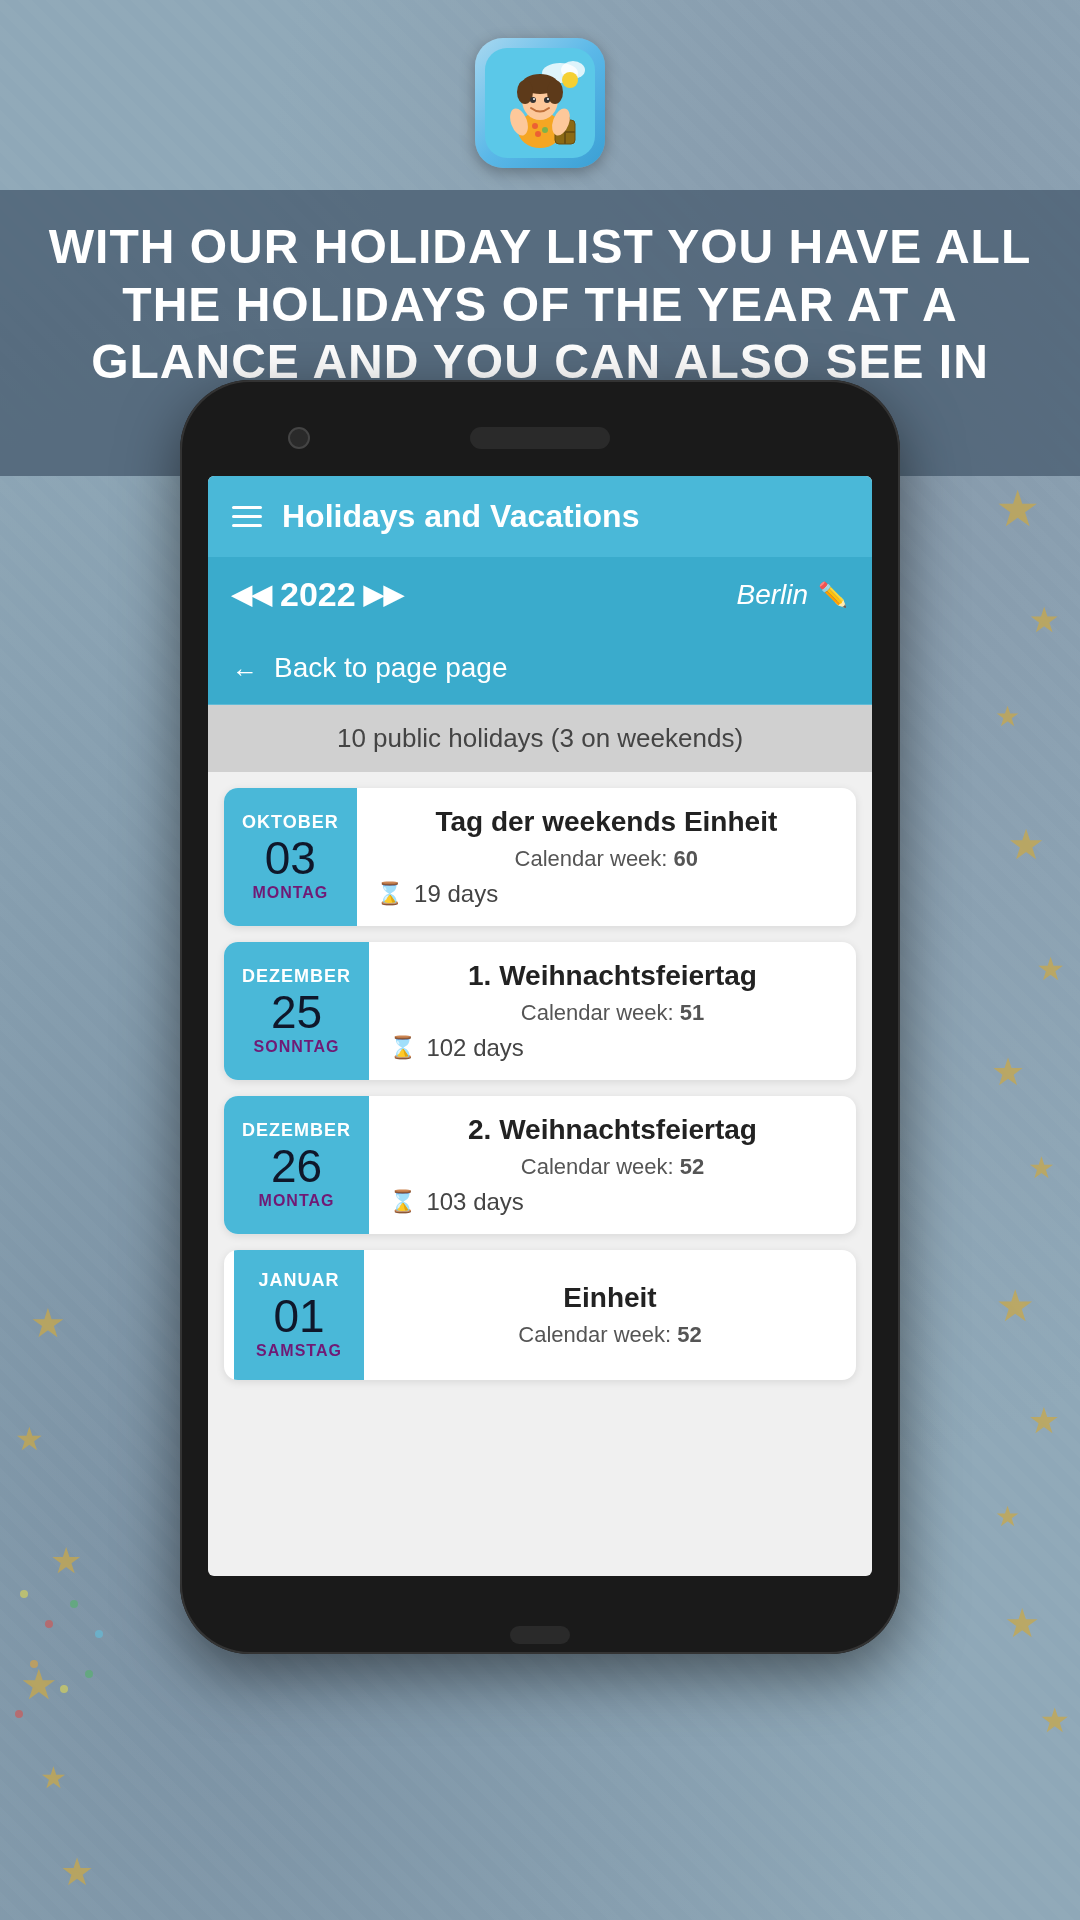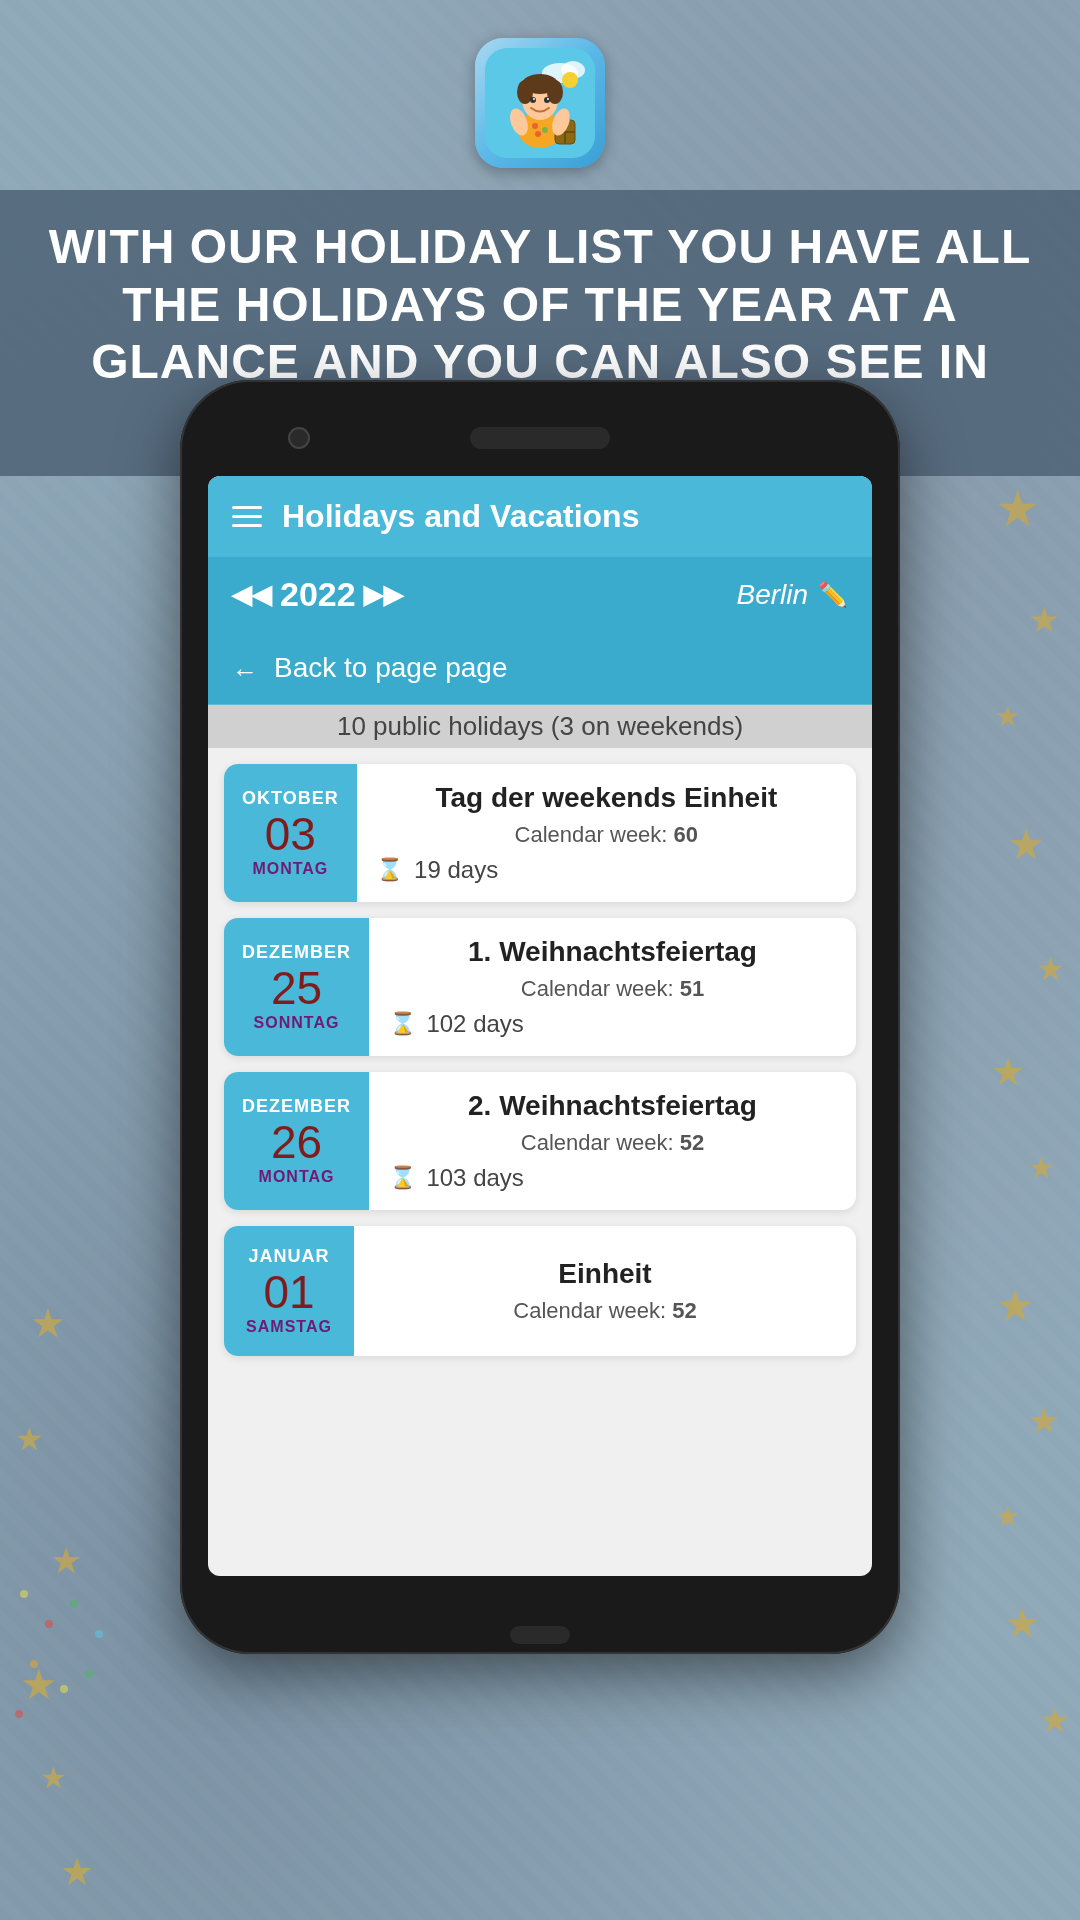--- a/index.html
+++ b/index.html
@@ -126,21 +126,21 @@
       border-radius: 9px;
       position: absolute;
       bottom: 10px;
       left: 50%;
       transform: translateX(-50%);
     }
 
     
     .phone-screen {
       background: #f0f0f0;
-      border-radius: 12px;
+      border-radius: 6px;
       overflow: hidden;
       min-height: 1100px;
     }
 
     
     .app-header {
       background: #4ab8d8;
       padding: 22px 24px;
       display: flex;
       align-items: center;
@@ -229,39 +229,40 @@
     }
 
     .back-text {
       color: white;
       font-size: 28px;
     }
 
     
     .holidays-count {
       background: #d0d0d0;
-      padding: 6px 24px;
+      padding: 18px 24px;
       text-align: center;
       font-size: 26px;
       color: #444;
     }
 
     
     .holiday-card {
       display: flex;
       background: white;
       margin: 16px 16px 0;
       border-radius: 14px;
       overflow: hidden;
       box-shadow: 0 2px 8px rgba(0,0,0,0.1);
       text-align: center;
     }
 
     .holiday-card:last-child {
       margin-bottom: 16px;
+      padding-left: 10px;
     }
 
     .holiday-date-block {
       background: #4ab8d8;
       padding: 20px 18px;
       display: flex;
       flex-direction: column;
       align-items: center;
       justify-content: center;
       min-width: 130px;
@@ -269,21 +270,21 @@
 
     .holiday-month {
       color: white;
       font-size: 18px;
       font-weight: 600;
       text-transform: uppercase;
       letter-spacing: 1px;
     }
 
     .holiday-day {
-      color: #7f1d1d;
+      color: #0f172a;
       font-size: 46px;
       font-weight: 300;
       line-height: 1.1;
     }
 
     .holiday-weekday {
       color: #701a75;
       font-size: 16px;
       font-weight: 600;
       text-transform: uppercase;

